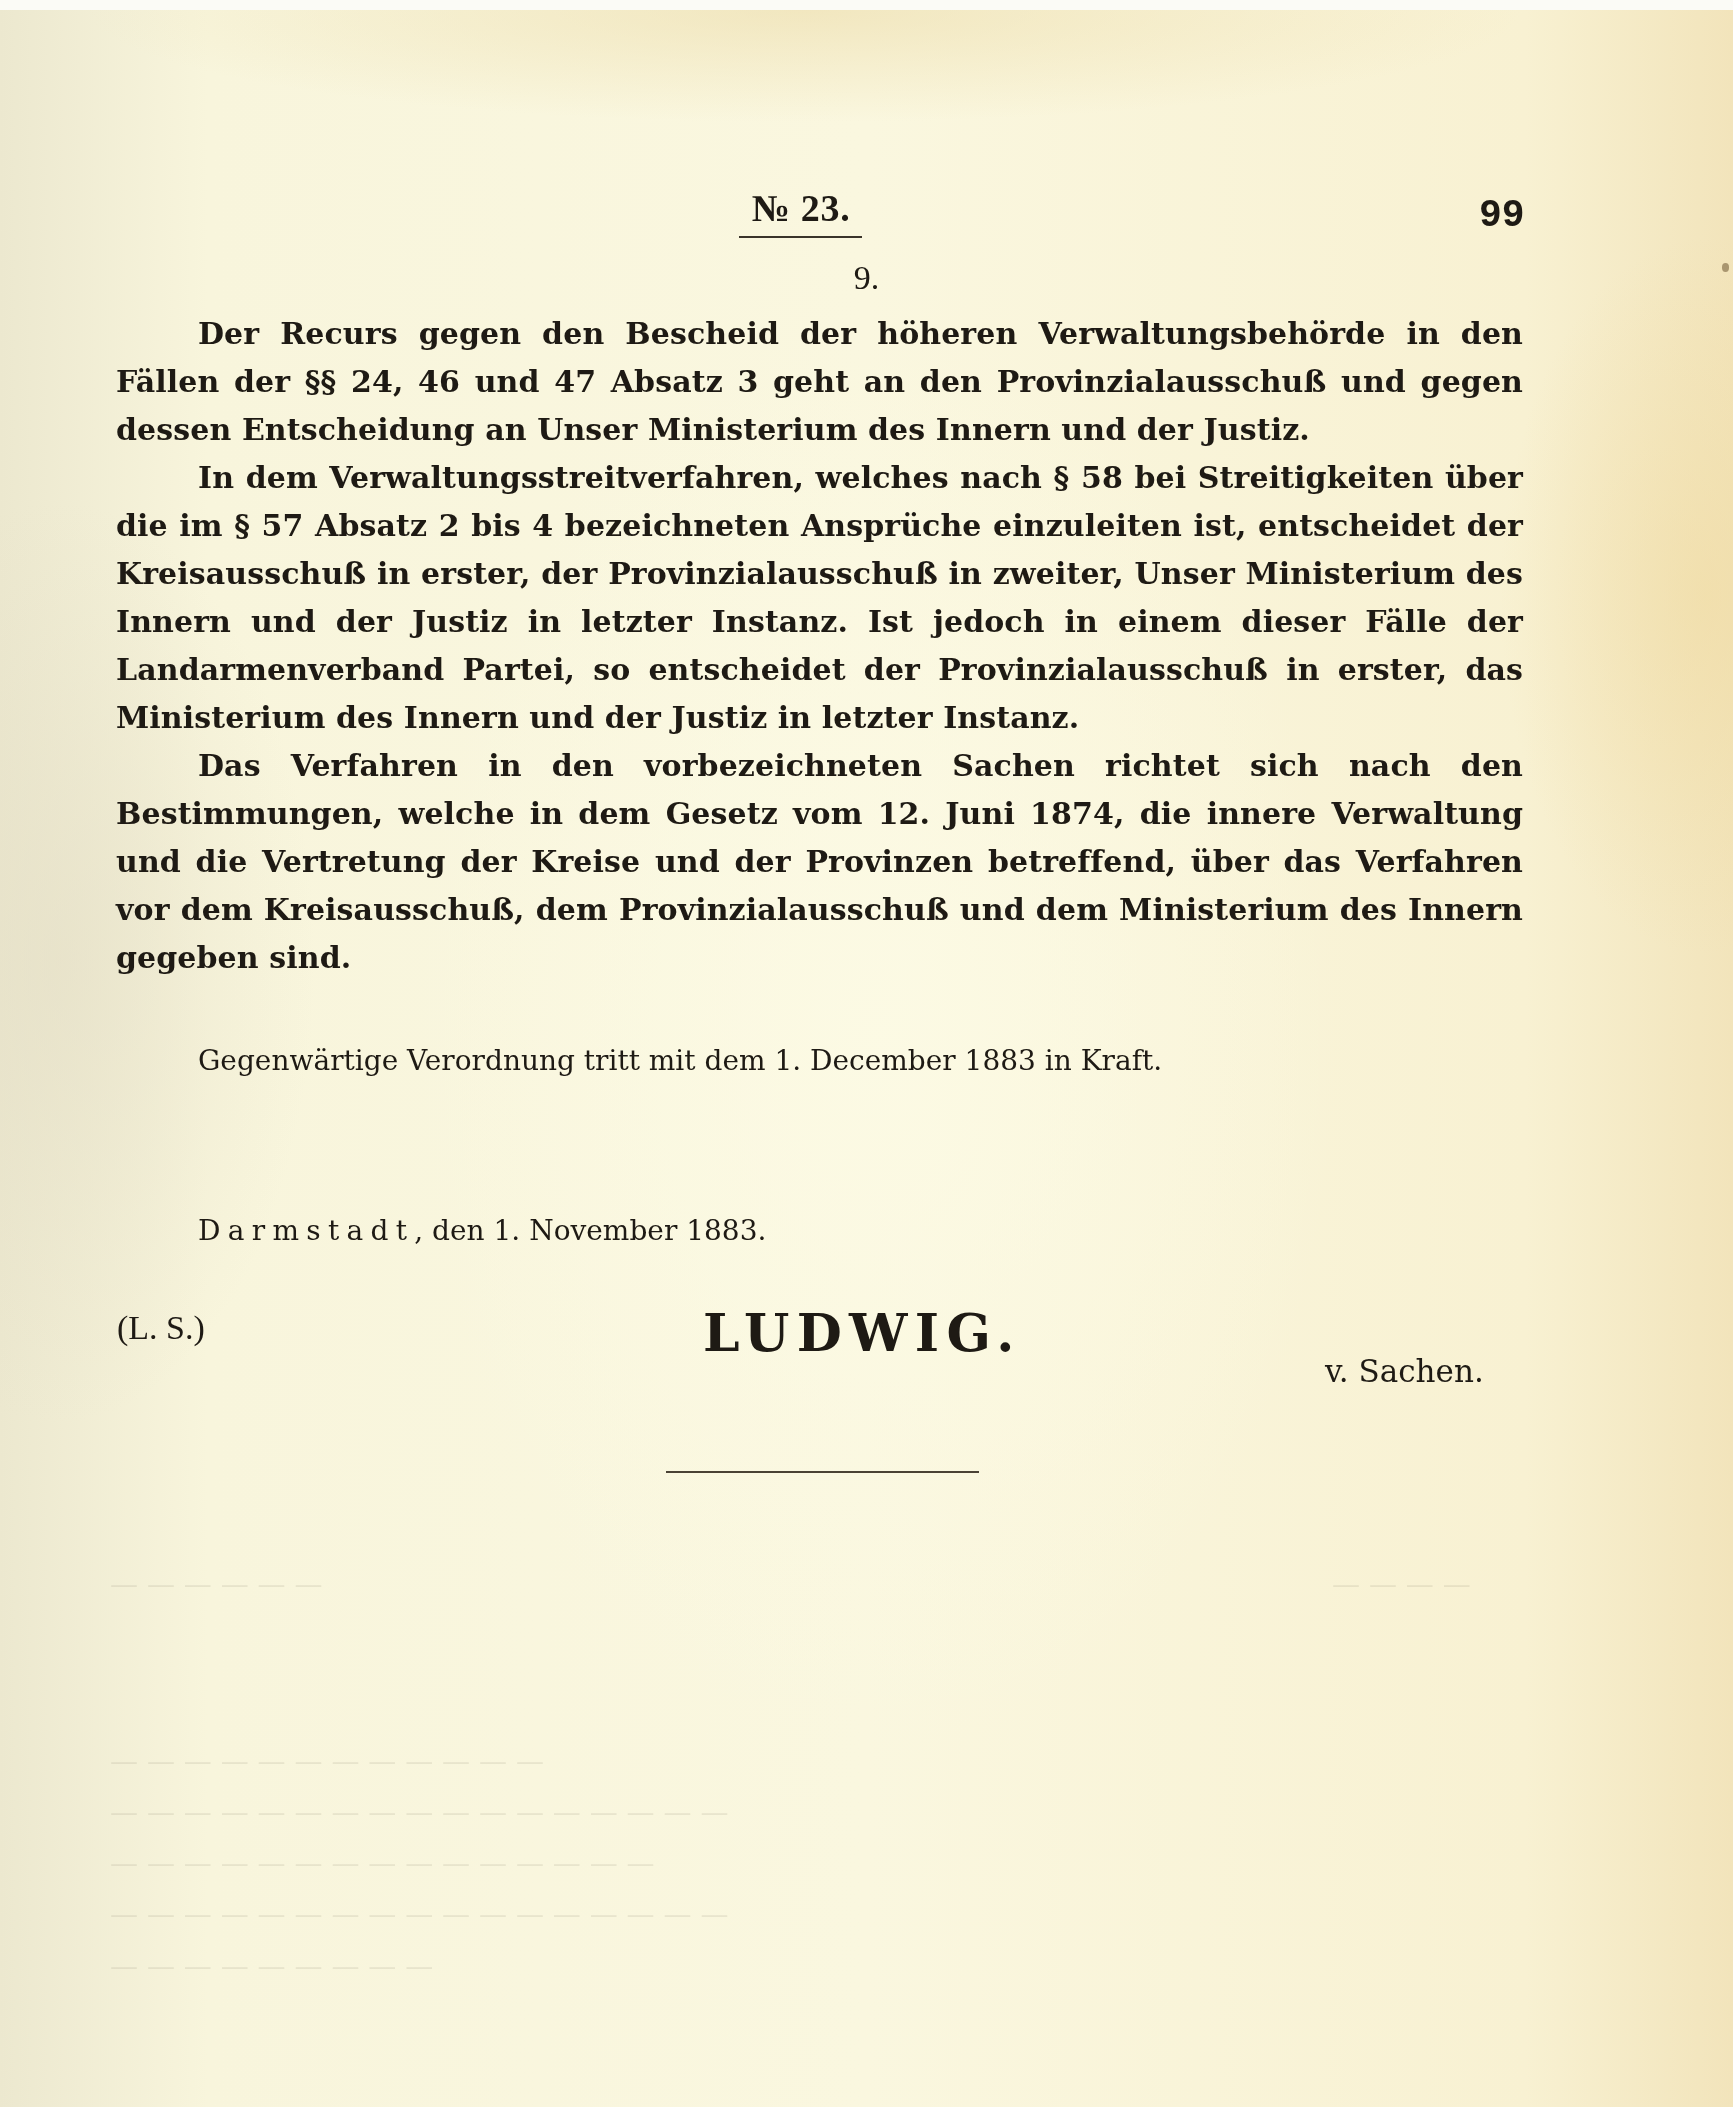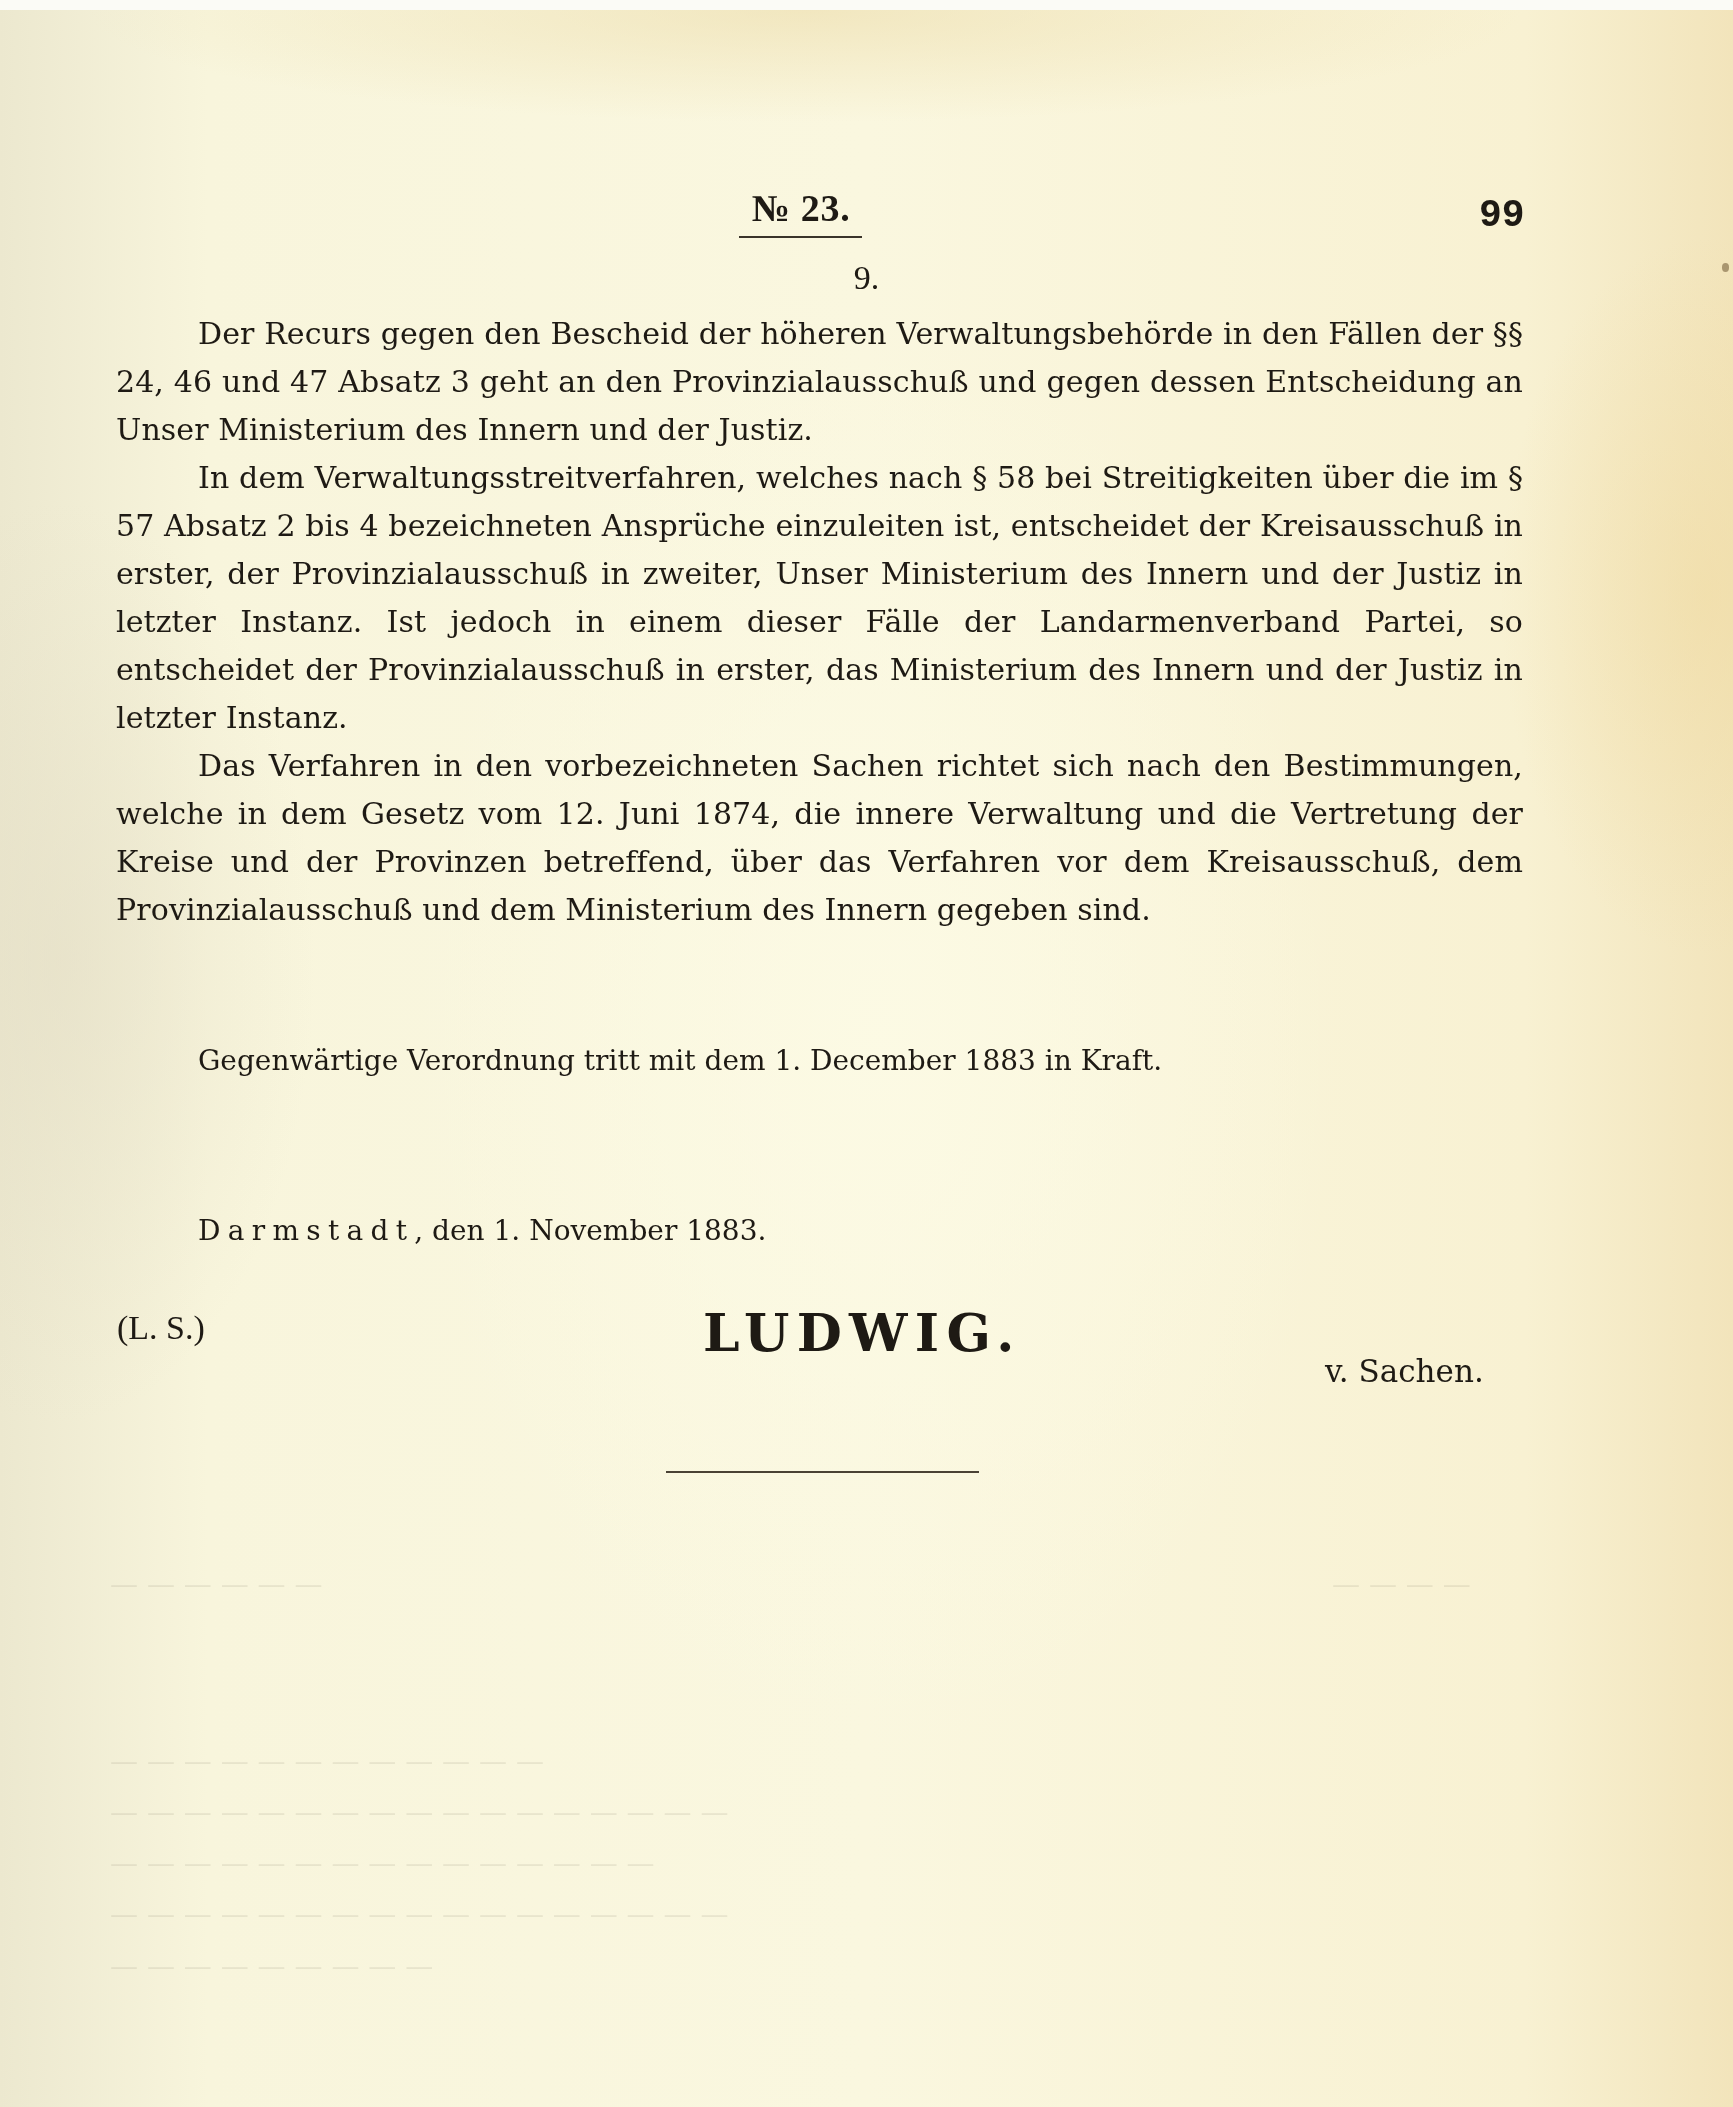--- a/index.html
+++ b/index.html
@@ -171,21 +171,21 @@
   <div class="speck" style="left:1722px; top:253px;"></div>
 
   <div class="header">
     <div class="issue-number">№ 23.</div>
     <div class="issue-rule"></div>
     <div class="page-number">99</div>
   </div>
 
   <div class="section-heading" style="top:249px;">9.</div>
 
-  <div class="text-block" style="top:300px;">
+  <div class="text-block" style="top:300px;font-weight:bold;">
     <p>Der Recurs gegen den Bescheid der höheren Verwaltungsbehörde in den Fällen der §§ 24, 46 und 47 Absatz 3 geht an den Provinzialausschuß und gegen dessen Entscheidung an Unser Ministerium des Innern und der Justiz.</p>
     <p>In dem Verwaltungsstreitverfahren, welches nach § 58 bei Streitigkeiten über die im § 57 Absatz 2 bis 4 bezeichneten Ansprüche einzuleiten ist, entscheidet der Kreisausschuß in erster, der Provinzialausschuß in zweiter, Unser Ministerium des Innern und der Justiz in letzter Instanz. Ist jedoch in einem dieser Fälle der Landarmenverband Partei, so entscheidet der Provinzialausschuß in erster, das Ministerium des Innern und der Justiz in letzter Instanz.</p>
     <p>Das Verfahren in den vorbezeichneten Sachen richtet sich nach den Bestimmungen, welche in dem Gesetz vom 12. Juni 1874, die innere Verwaltung und die Vertretung der Kreise und der Provinzen betreffend, über das Verfahren vor dem Kreisausschuß, dem Provinzialausschuß und dem Ministerium des Innern gegeben sind.</p>
   </div>
 
 
   <div class="line" style="left:198px; top:1034px;">Gegenwärtige Verordnung tritt mit dem 1. December 1883 in Kraft.</div>
 
 
   <div class="line place-date" style="left:198px; top:1204px;">

